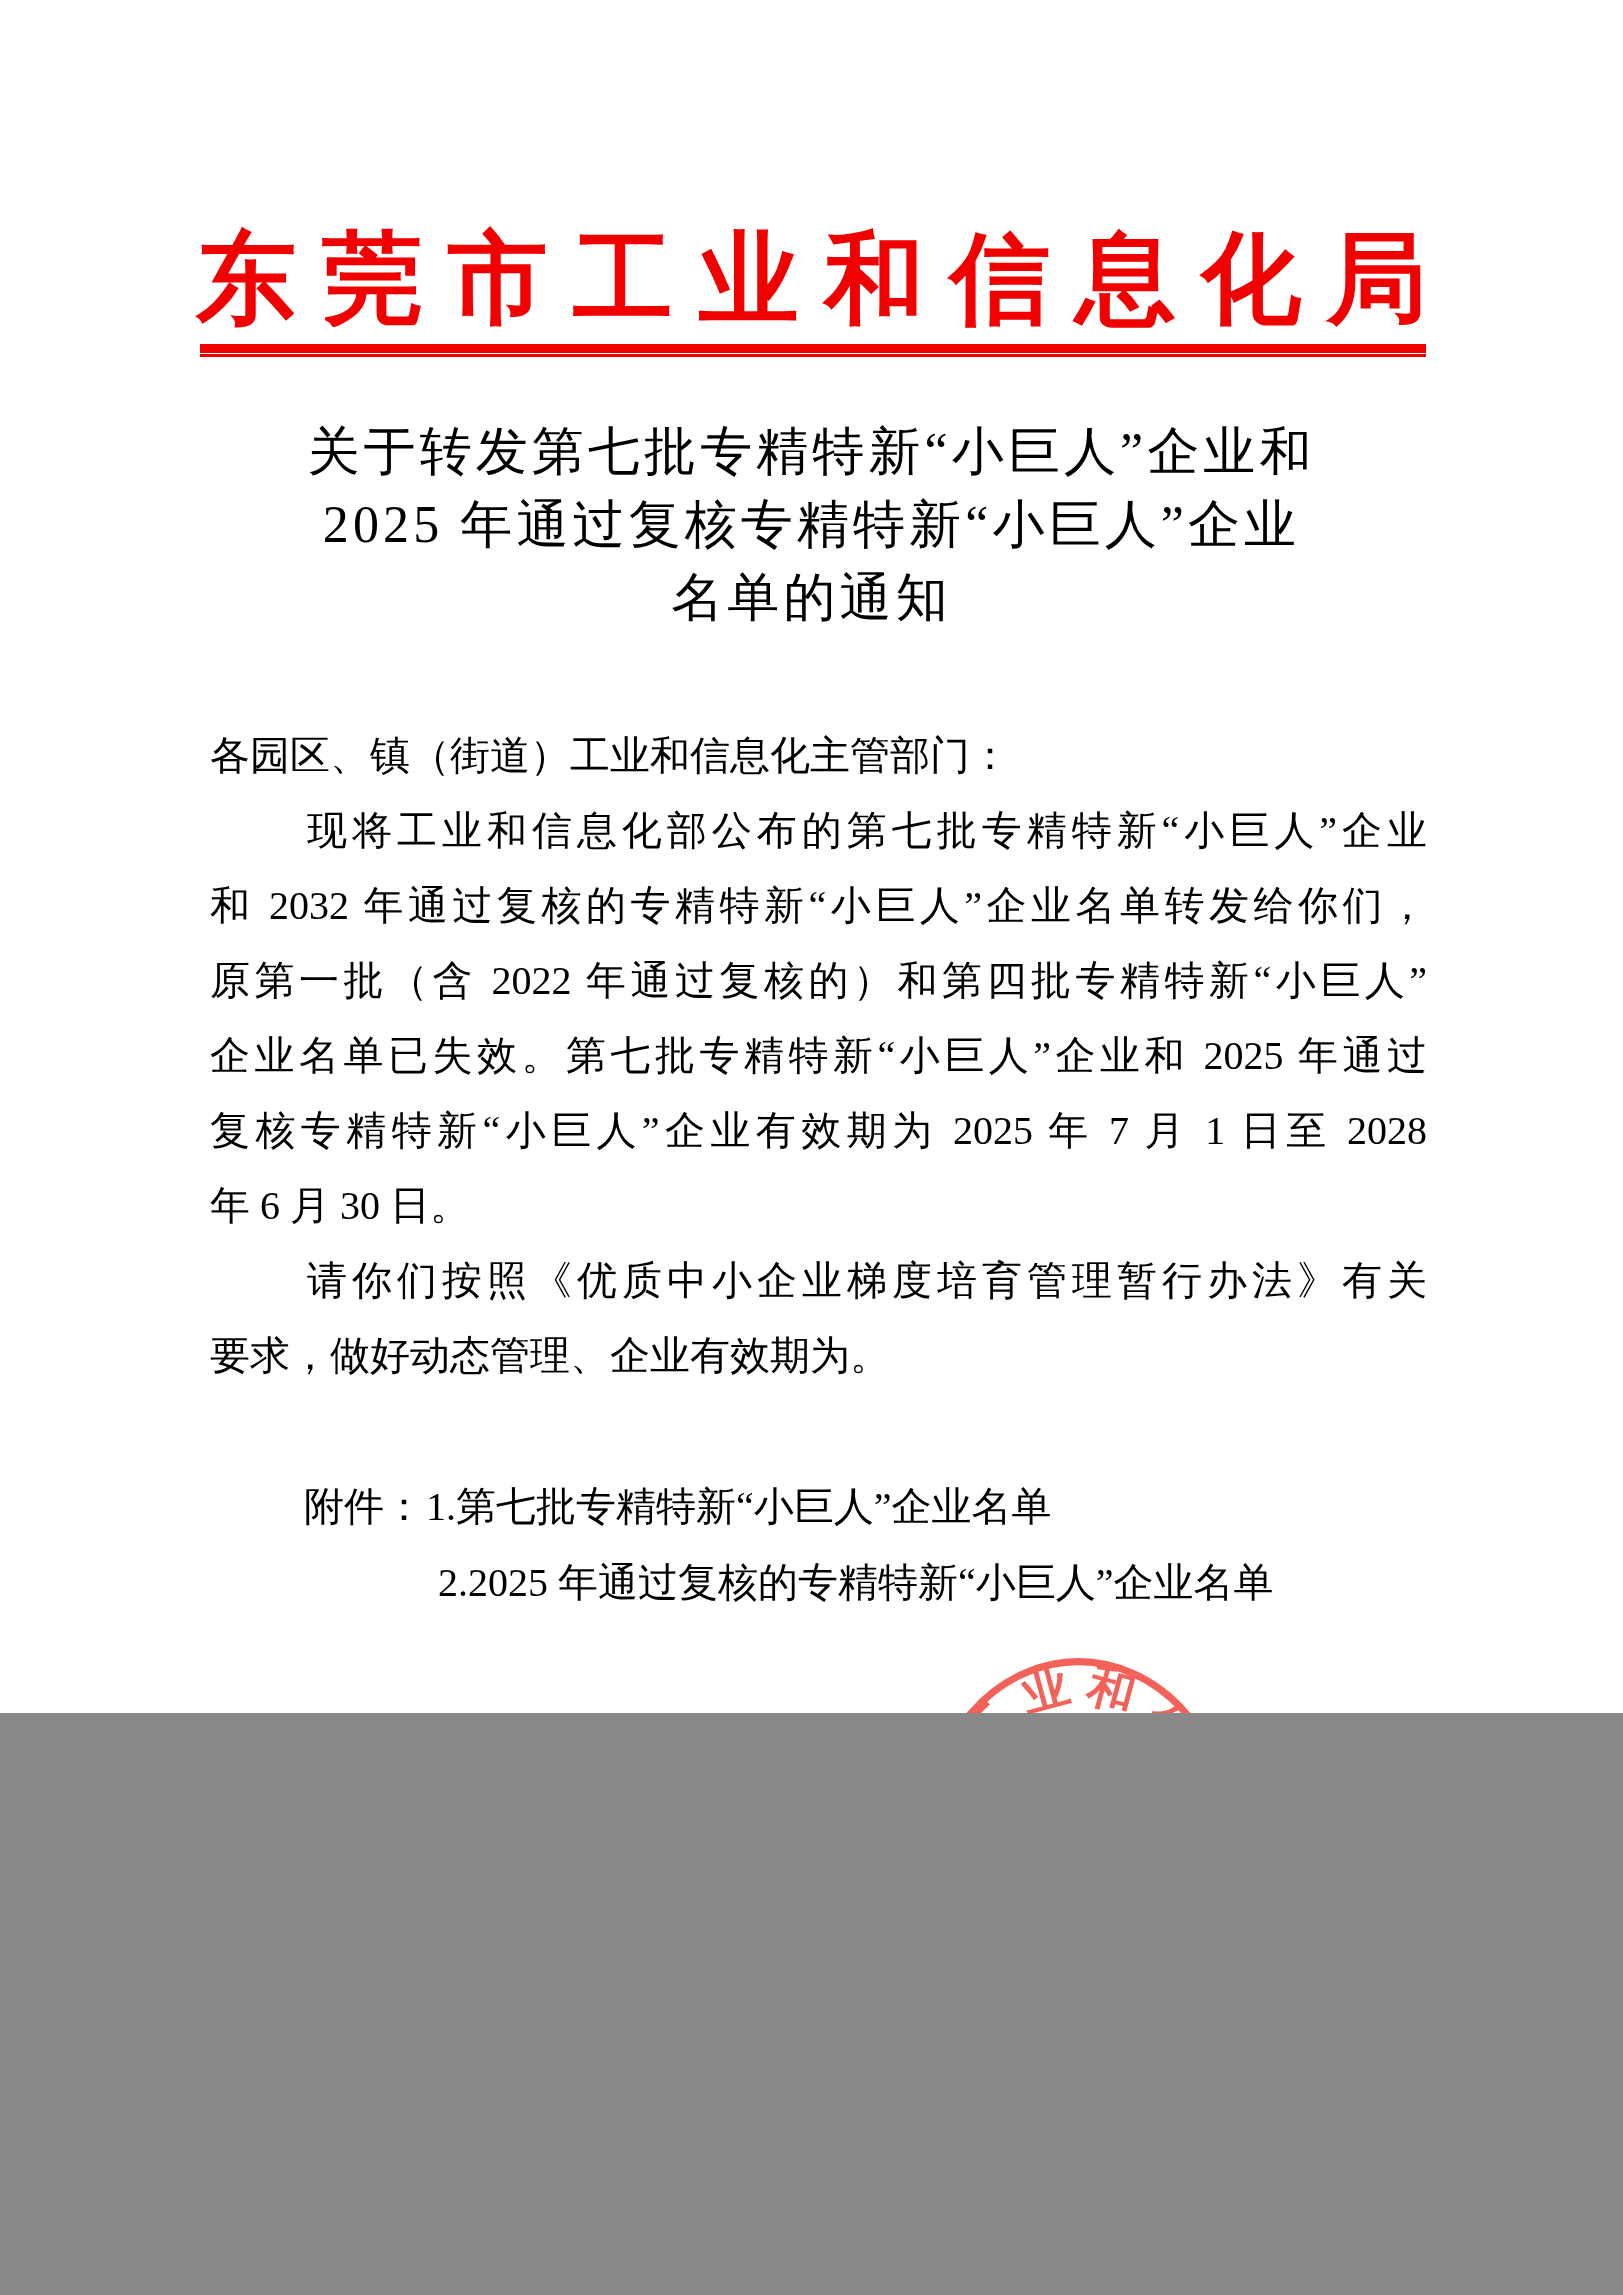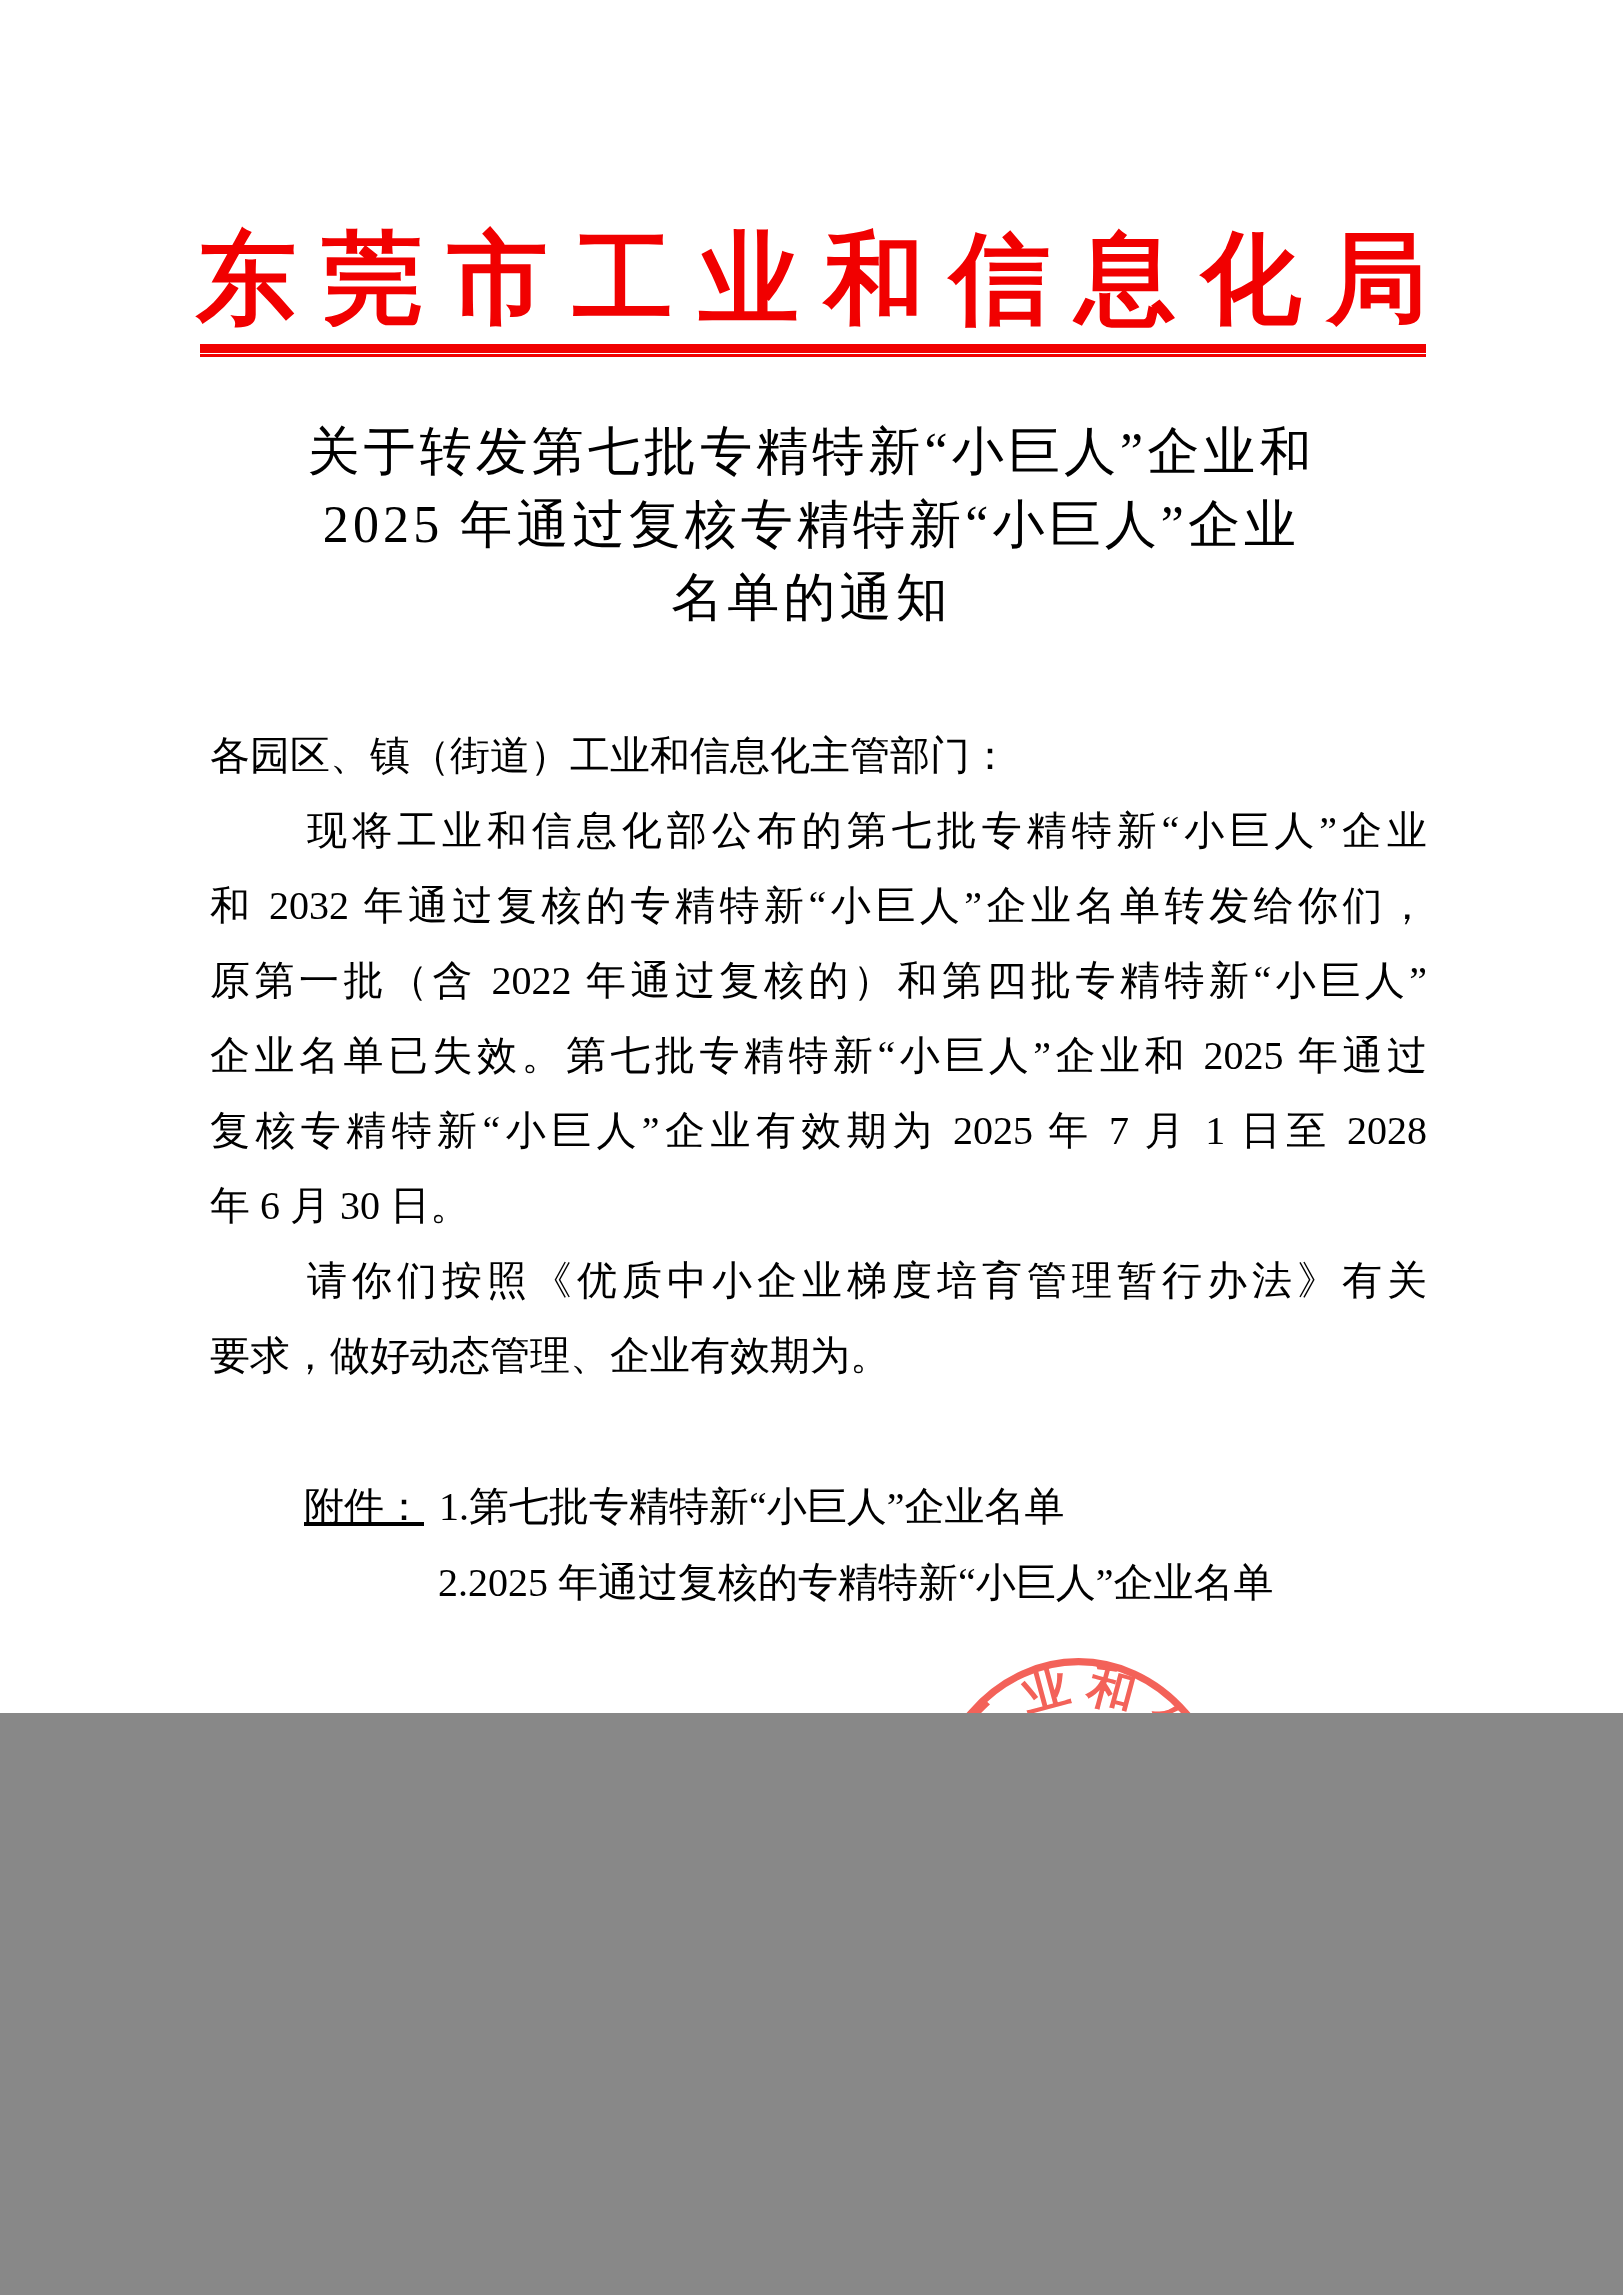--- a/index.html
+++ b/index.html
@@ -59,21 +59,21 @@
 
   
   .attachments {
     position: absolute;
     top: 1469px; left: 210px; width: 1217px;
     font-size: 40px;
     line-height: 76px;
   }
   .attach-line-1 { padding-left: 94px; }
   .attach-line-2 { padding-left: 228px; }
-  .attach-label { margin-right: 15px; text-decoration: underline; }
+  .attach-label { margin-right: 2px; }
 
   
   .sig-block {
     position: absolute;
     top: 1781px; left: 767px; width: 593px;
     font-size: 40px;
     line-height: 73px;
     text-align: center;
     z-index: 2;
   }

